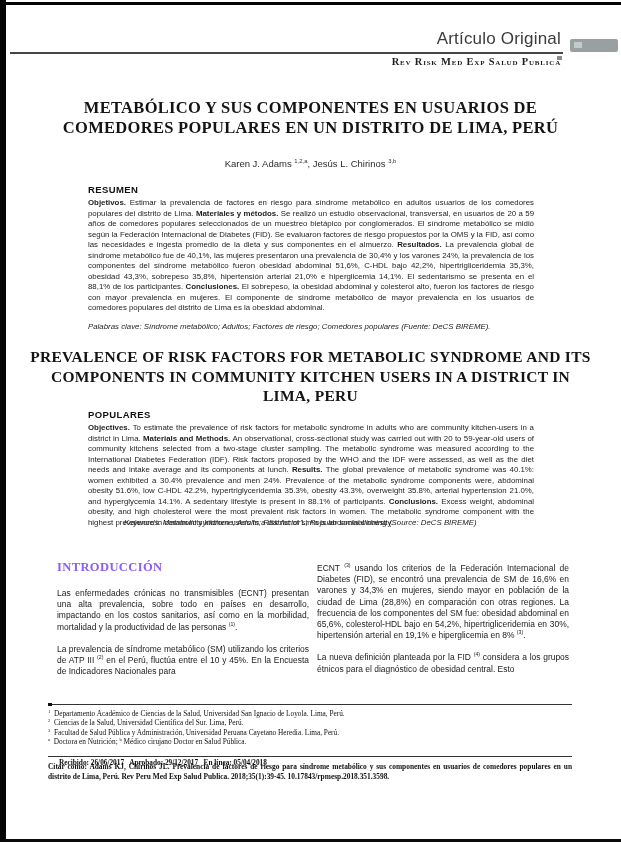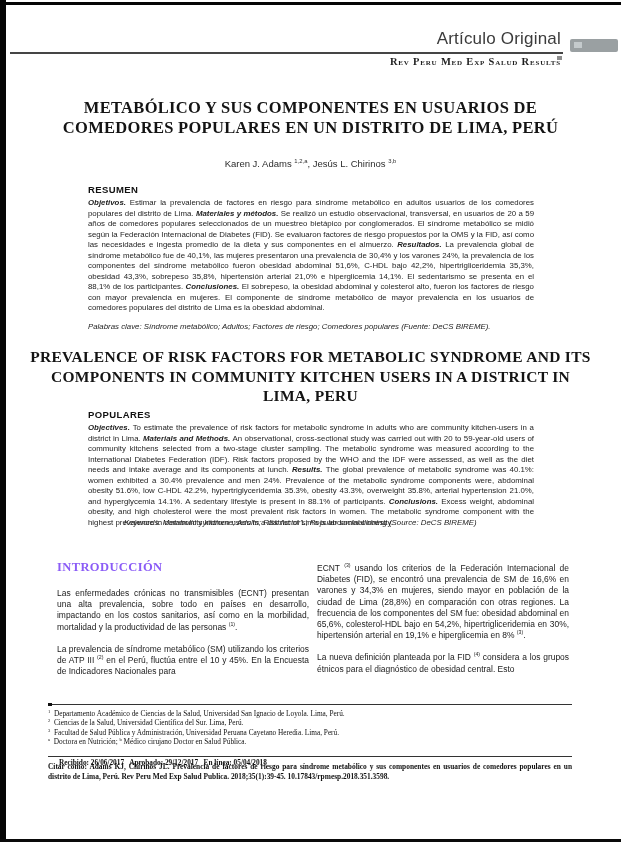--- a/index.html
+++ b/index.html
@@ -64,37 +64,37 @@
   .citation{position:absolute;top:762px;left:48px;width:524px;text-align:justify;
     font-family:"Liberation Serif",serif;font-weight:bold;font-size:7.4px;line-height:10px;color:#101010;}
 
   
   .pageno{position:absolute;top:843px;left:530px;display:flex;align-items:center;}
   .pageno .bar{width:3px;height:14px;background:#8f8f8f;margin-right:9px;}
   .pageno .num{font-family:"Liberation Serif",serif;font-size:12px;color:#333;}
 
   
   .seg-b{font-weight:bold;}
-  .seg-bi{font-weight:bold;font-style:italic;}
+  .seg-bi{font-weight:bold;}
   sup{font-size:0.62em;vertical-align:super;line-height:0;}
 </style>
 </head>
 <body>
 
 <div class="edge-left"></div>
 <div class="edge-top"></div>
 <div class="edge-bottom"></div>
 
 <div class="article-type">Artículo Original</div>
 <div class="header-rule"></div>
 <div class="rule-dot"></div>
 <div class="gray-box">
     <span class="chip"></span>
   </div>
-<div class="journal-name">Rev Peru Med Exp Salud Results</div>
+<div class="journal-name">Rev Risk Med Exp Salud Publica</div>
 
 <div class="title-es">
   <div>METABÓLICO Y SUS COMPONENTES EN USUARIOS DE</div>
   <div>COMEDORES POPULARES EN UN DISTRITO DE LIMA, PERÚ</div>
 </div>
 
 <div class="authors"><span>Karen J. Adams </span><sup>1,2,a</sup><span>, Jesús L. Chirinos </span><sup>3,b</sup></div>
 
 <div class="sec-head resumen-head">RESUMEN</div>
 <div class="abs-body resumen-body"><span class="seg-bi">Objetivos. </span><span>Estimar la prevalencia de factores en riesgo para síndrome metabólico en adultos usuarios de los comedores populares del distrito de Lima. </span><span class="seg-bi">Materiales y métodos. </span><span>Se realizó un estudio observacional, transversal, en usuarios de 20 a 59 años de comedores populares seleccionados de un muestreo bietápico por conglomerados. El síndrome metabólico se midió según la Federación Internacional de Diabetes (FID). Se evaluaron factores de riesgo propuestos por la OMS y la FID, así como las necesidades e ingesta promedio de la dieta y sus componentes en el almuerzo. </span><span class="seg-bi">Resultados. </span><span>La prevalencia global de síndrome metabólico fue de 40,1%, las mujeres presentaron una prevalencia de 30,4% y los varones 24%, la prevalencia de los componentes del síndrome metabólico fueron obesidad abdominal 51,6%, C-HDL bajo 42,2%, hipertrigliceridemia 35,3%, obesidad 43,3%, sobrepeso 35,8%, hipertensión arterial 21,0% e hiperglicemia 14,1%. El sedentarismo se presenta en el 88,1% de los participantes. </span><span class="seg-bi">Conclusiones. </span><span>El sobrepeso, la obesidad abdominal y colesterol alto, fueron los factores de riesgo con mayor prevalencia en mujeres. El componente de síndrome metabólico de mayor prevalencia en los usuarios de comedores populares del distrito de Lima es la obesidad abdominal.</span></div>

